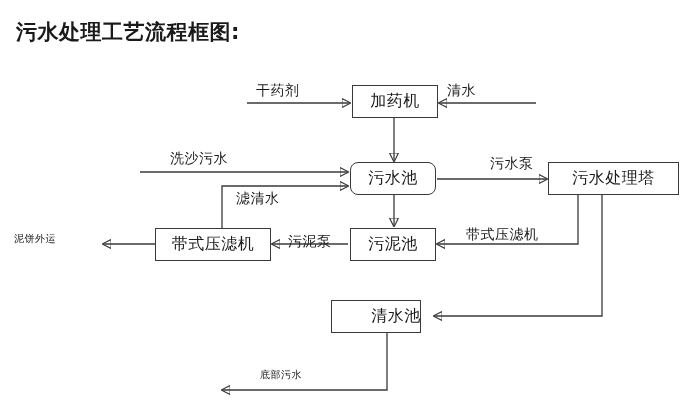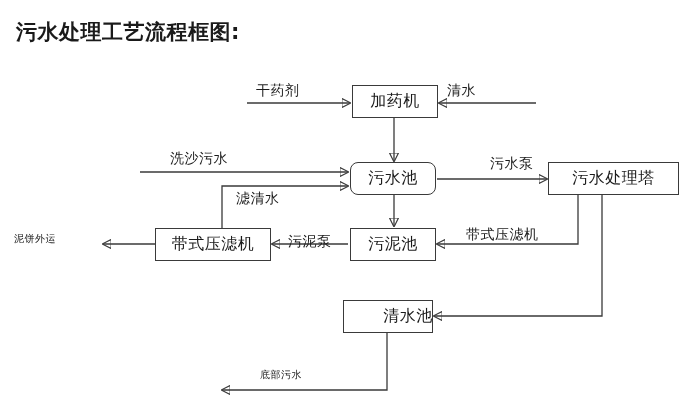--- a/index.html
+++ b/index.html
@@ -112,21 +112,21 @@
   <div class="node" style="left:352px; top:85px; width:86px; height:33px;">加药机</div>
 
   <div class="node" style="left:350px; top:162px; width:86px; height:33px;border-radius:8px;">污水池</div>
 
   <div class="node" style="left:548px; top:162px; width:131px; height:33px;">污水处理塔</div>
 
   <div class="node" style="left:155px; top:228px; width:116px; height:33px;">带式压滤机</div>
 
   <div class="node" style="left:350px; top:228px; width:86px; height:33px;">污泥池</div>
 
-  <div class="node" style="left:343px; top:300px; width:90px; height:33px;padding-left:40px;">清水池</div>
+  <div class="node" style="left:331px; top:300px; width:90px; height:33px;padding-left:40px;">清水池</div>
 
   <div class="edge-label" style="left:256px; top:82px;">干药剂</div>
 
   <div class="edge-label" style="left:447px; top:82px;">清水</div>
 
   <div class="edge-label" style="left:170px; top:150px;">洗沙污水</div>
 
   <div class="edge-label" style="left:236px; top:190px;">滤清水</div>
 
   <div class="edge-label" style="left:455px; top:155px;margin-left:35px;">污水泵</div>

